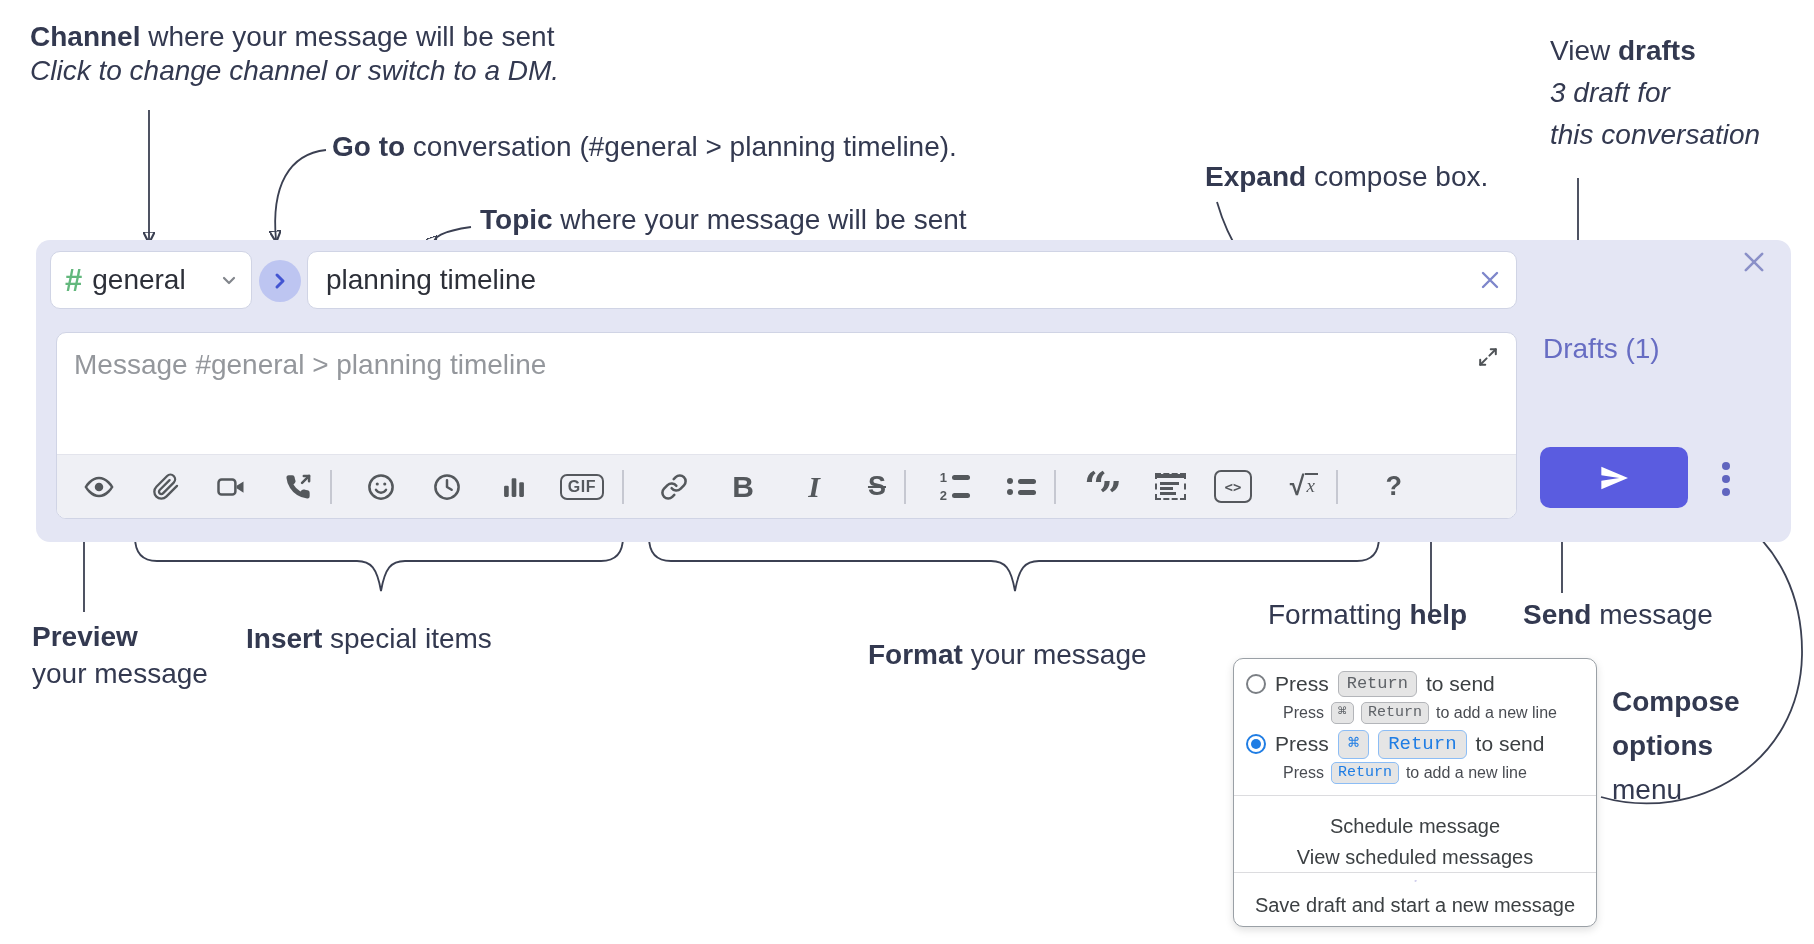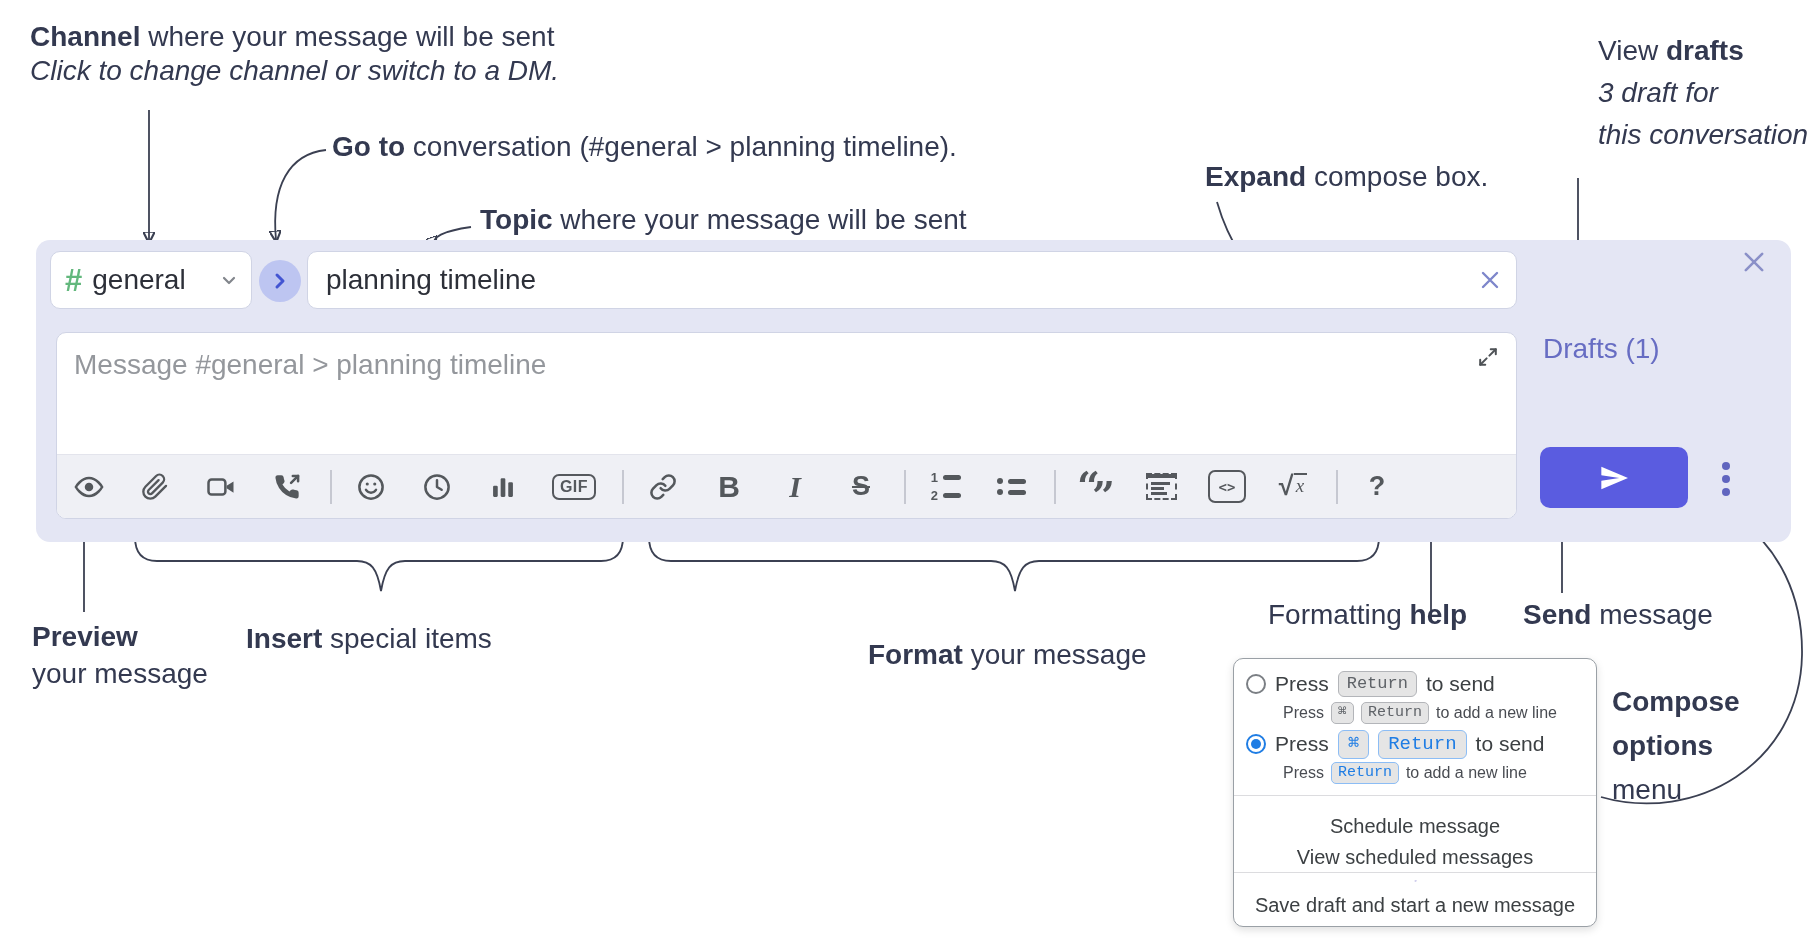--- a/index.html
+++ b/index.html
@@ -6,21 +6,21 @@
   .canvas{position:relative;width:1814px;height:944px;background:#ffffff;overflow:hidden;
           font-family:"Liberation Sans",sans-serif;color:#333950;}
   
   .ann{position:absolute;font-size:28px;line-height:34px;color:#333950;white-space:nowrap;}
   .b{font-weight:700;}
   .i{font-style:italic;}
   #ann-channel{left:30px;top:20px;}
   #ann-goto{left:332px;top:130px;}
   #ann-topic{left:480px;top:203px;}
   #ann-expand{left:1205px;top:160px;}
-  #ann-drafts{left:1550px;top:30px;line-height:42px;margin-left:48px;}
+  #ann-drafts{left:1550px;top:30px;line-height:42px;}
   #ann-preview{left:32px;top:618px;line-height:37px;}
   #ann-insert{left:246px;top:622px;}
   #ann-format{left:868px;top:638px;}
   #ann-help{left:1268px;top:598px;}
   #ann-send{left:1523px;top:598px;}
   #ann-opts{left:1612px;top:680px;line-height:44px;}
   
   svg.overlay{position:absolute;left:0;top:0;width:1814px;height:944px;pointer-events:none;}
   svg.overlay path{fill:none;stroke:#3b4052;stroke-width:1.8px;}
   
@@ -46,21 +46,21 @@
            border:1px solid #d0d4e5;border-radius:10px;box-sizing:border-box;overflow:hidden;}
   .msgwrap textarea{display:block;width:100%;height:154px;border:none;outline:none;resize:none;
            box-sizing:border-box;background:transparent;font-family:inherit;font-size:28px;
            color:#303238;padding:16px 50px 0 17px;}
   .msgwrap textarea::placeholder{color:#94979c;opacity:1;}
   .expand-btn{position:absolute;right:12px;top:8px;width:32px;height:32px;display:flex;
               align-items:center;justify-content:center;cursor:pointer;}
   .toolbar{position:absolute;left:0;bottom:0;width:100%;height:64px;background:#eff0f5;
            display:flex;align-items:center;padding:0 0 0 7px;box-sizing:border-box;
            border-top:1px solid #e3e4ec;}
-  .tb{width:50px;height:46px;flex:none;display:flex;align-items:center;justify-content:center;
+  .tb{width:50px;height:46px;flex:none;display:flex;align-items:center;justify-content:flex-end;
       color:#54585c;margin-right:16px;cursor:pointer;}
   .tbdiv{width:2px;height:34px;background:#c6c8d1;flex:none;margin:0 14px 0 2px;}
   .glyph-b{font-size:30px;font-weight:800;color:#54585c;}
   .glyph-i{font-size:30px;font-style:italic;font-family:"Liberation Serif",serif;font-weight:600;color:#54585c;}
   .glyph-s{font-size:27px;font-weight:700;color:#54585c;text-decoration:line-through;}
   .glyph-q{position:relative;width:36px;height:30px;font-family:"DejaVu Serif",serif;font-weight:700;color:#54585c;}
   .glyph-q .q1{position:absolute;left:0;top:-6px;font-size:40px;line-height:1;}
   .glyph-q .q2{position:absolute;right:-2px;top:4px;font-size:40px;line-height:1;}
   .gif-box{border:2.4px solid #55585d;border-radius:7px;font-size:16px;font-weight:700;
            letter-spacing:.5px;padding:2px 6px;color:#55585d;}

